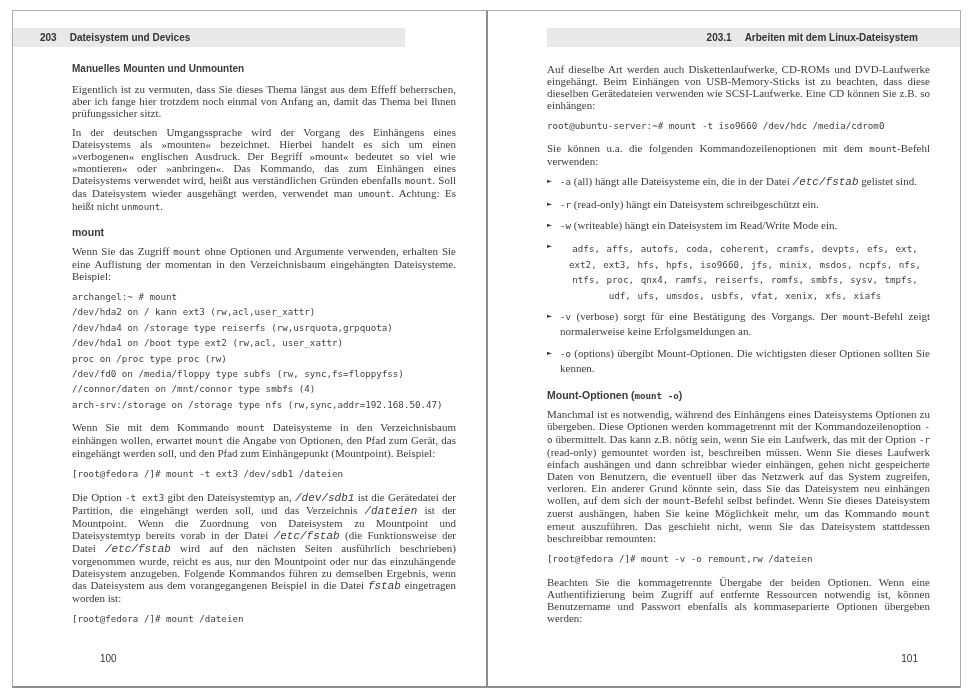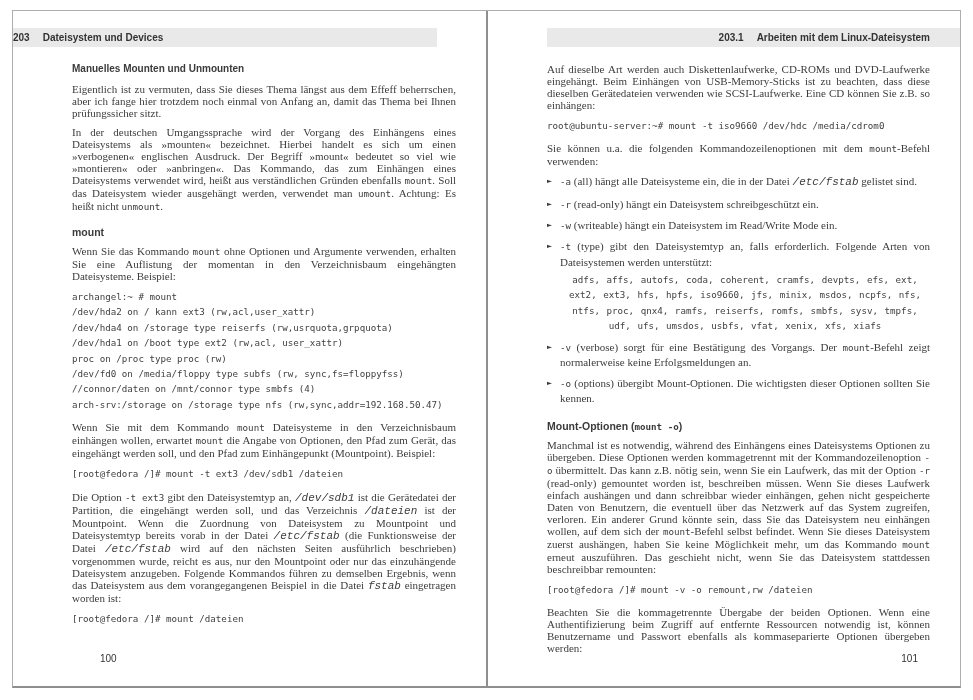--- a/index.html
+++ b/index.html
@@ -15,22 +15,22 @@
   .spine{position:absolute;left:473px;top:0;bottom:0;width:2px;background:#8f8f8f;}
   .page{position:absolute;top:0;bottom:0;}
   .page-left{left:0;width:473px;}
   .page-right{left:475px;width:472px;}
 
   .header-bar{
     position:absolute;top:17px;height:19px;background:#e9e9e9;
     display:flex;align-items:center;
     font-family:"Liberation Sans",sans-serif;font-size:10px;font-weight:bold;color:#333333;
   }
-  .header-bar-left{left:0;width:424px;box-sizing:border-box;}
-  .header-bar-right{right:0;width:413px;justify-content:flex-end;padding-right:30px;box-sizing:border-box;}
+  .header-bar-left{left:0;width:392px;padding-left:27px;box-sizing:border-box;}
+  .header-bar-right{right:0;width:413px;justify-content:flex-end;padding-right:42px;box-sizing:border-box;}
   .header-num{margin-right:13px;}
 
   .content{position:absolute;top:52px;}
   .content-left{left:59px;width:384px;}
   .content-right{left:59px;width:383px;}
 
   .h-section{
     font-family:"Liberation Sans",sans-serif;font-weight:bold;font-size:10px;
     color:#3b3b3b;margin:0 0 9px 0;
   }
@@ -78,21 +78,21 @@
       <span class="header-num">203</span>
       <span>Dateisystem und Devices</span>
     </div>
 
     <div class="content content-left">
       <div class="h-section">Manuelles Mounten und Unmounten</div>
       <p class="para"><span>Eigentlich ist zu vermuten, dass Sie dieses Thema längst aus dem Effeff beherrschen, aber ich fange hier trotzdem noch einmal von Anfang an, damit das Thema bei Ihnen prüfungssicher sitzt.</span></p>
       <p class="para"><span>In der deutschen Umgangssprache wird der Vorgang des Einhängens eines Dateisystems als »mounten« bezeichnet. Hierbei handelt es sich um einen »verbogenen« englischen Ausdruck. Der Begriff »mount« bedeutet so viel wie »montieren« oder »anbringen«. Das Kommando, das zum Einhängen eines Dateisystems verwendet wird, heißt aus verständlichen Gründen ebenfalls </span><span class="seg-c">mount</span><span>. Soll das Dateisystem wieder ausgehängt werden, verwendet man </span><span class="seg-c">umount</span><span>. Achtung: Es heißt nicht </span><span class="seg-c">unmount</span><span>.</span></p>
 
       <div class="h-sub">mount</div>
-      <p class="para"><span>Wenn Sie das Kommando </span><span class="seg-c">mount</span><span> ohne Optionen und Argumente verwenden, erhalten Sie eine Auflistung der momentan in den Verzeichnisbaum eingehängten Dateisysteme. Beispiel:</span></p>
+      <p class="para"><span>Wenn Sie das Zugriff </span><span class="seg-c">mount</span><span> ohne Optionen und Argumente verwenden, erhalten Sie eine Auflistung der momentan in den Verzeichnisbaum eingehängten Dateisysteme. Beispiel:</span></p>
 
       <div class="codeblock">
         <div class="codeline">archangel:~ # mount</div>
         <div class="codeline">/dev/hda2 on / kann ext3 (rw,acl,user_xattr)</div>
         <div class="codeline">/dev/hda4 on /storage type reiserfs (rw,usrquota,grpquota)</div>
         <div class="codeline">/dev/hda1 on /boot type ext2 (rw,acl, user_xattr)</div>
         <div class="codeline">proc on /proc type proc (rw)</div>
         <div class="codeline">/dev/fd0 on /media/floppy type subfs (rw, sync,fs=floppyfss)</div>
         <div class="codeline">//connor/daten on /mnt/connor type smbfs (4)</div>
         <div class="codeline">arch-srv:/storage on /storage type nfs (rw,sync,addr=192.168.50.47)</div>
@@ -140,21 +140,20 @@
           <span class="marker">►</span>
           <span class="btext"><span class="seg-c">-r</span><span> (read-only) hängt ein Dateisystem schreibgeschützt ein.</span></span>
         </li>
         <li class="bullet">
           <span class="marker">►</span>
           <span class="btext"><span class="seg-c">-w</span><span> (writeable) hängt ein Dateisystem im Read/Write Mode ein.</span></span>
         </li>
         <li class="bullet">
           <span class="marker">►</span>
           <span class="btext">
-            <span><span class="seg-c">-t</span><span> (type) gibt den Dateisystemtyp an, falls erforderlich. Folgende Arten von Dateisystemen werden unterstützt:</span></span>
             <span class="bullet-code" style="display:block;">adfs, affs, autofs, coda, coherent, cramfs, devpts, efs, ext, ext2, ext3, hfs, hpfs, iso9660, jfs, minix, msdos, ncpfs, nfs, ntfs, proc, qnx4, ramfs, reiserfs, romfs, smbfs, sysv, tmpfs, udf, ufs, umsdos, usbfs, vfat, xenix, xfs, xiafs</span>
           </span>
         </li>
         <li class="bullet">
           <span class="marker">►</span>
           <span class="btext"><span class="seg-c">-v</span><span> (verbose) sorgt für eine Bestätigung des Vorgangs. Der </span><span class="seg-c">mount</span><span>-Befehl zeigt normalerweise keine Erfolgsmeldungen an.</span></span>
         </li>
         <li class="bullet">
           <span class="marker">►</span>
           <span class="btext"><span class="seg-c">-o</span><span> (options) übergibt Mount-Optionen. Die wichtigsten dieser Optionen sollten Sie kennen.</span></span>

